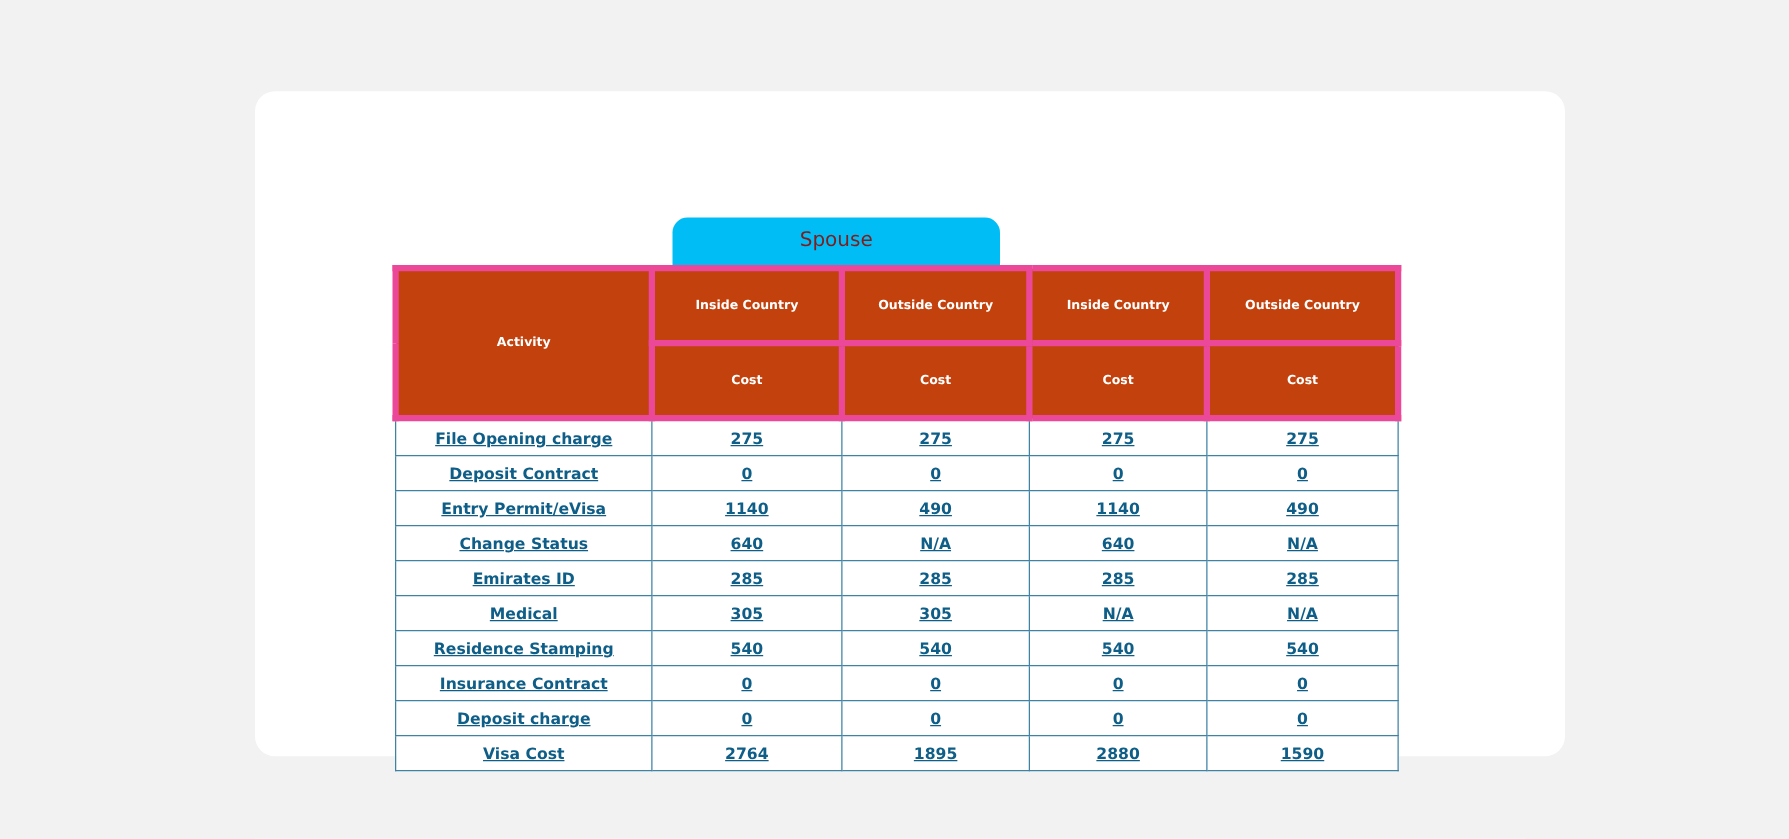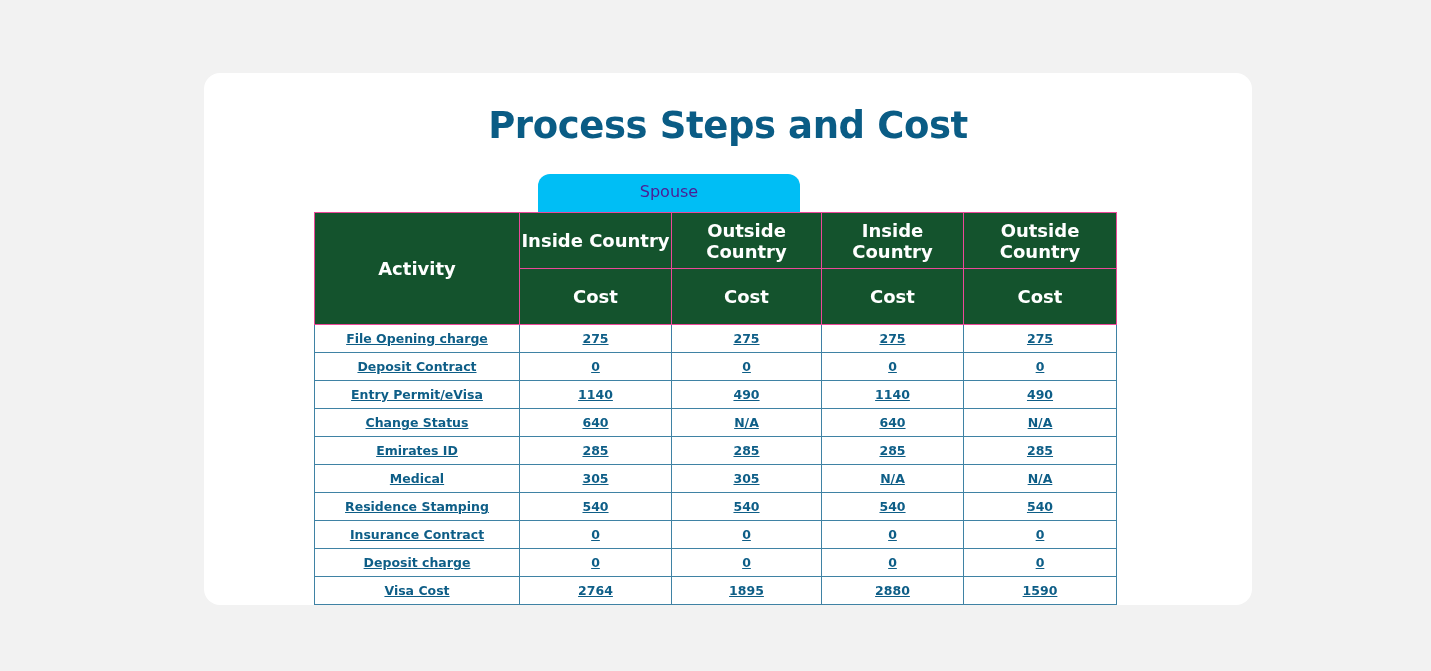--- a/index.html
+++ b/index.html
@@ -44,21 +44,21 @@
     top: 0;
     width: 1048px;
     height: 532px;
     pointer-events: none;
   }
   .tab {
     position: absolute;
     top: 101px;
     height: 40px;
     border-radius: 12px 12px 0 0;
-    color: #4c1d95;
+    color: #7f1d1d;
     font-size: 16px;
     line-height: 36px;
     text-align: center;
     pointer-events: auto;
     font-family: "DejaVu Sans", sans-serif;
   }
   .tab-spouse {
     left: 334px;
     width: 262px;
     background: #00bef5;
@@ -81,26 +81,26 @@
     width: 802px;
     table-layout: fixed;
   }
   table.cost-table col.c-activity { width: 205px; }
   table.cost-table col.c-1 { width: 152px; }
   table.cost-table col.c-2 { width: 150px; }
   table.cost-table col.c-3 { width: 142px; }
   table.cost-table col.c-4 { width: 153px; }
 
   table.cost-table th {
-    background: #14532d;
+    background: #c2410c;
     color: #ffffff;
-    font-size: 18px;
+    font-size: 10px;
     font-weight: bold;
     text-align: center;
-    border: 1px solid #ec4899;
+    border: 5px solid #ec4899;
     font-family: "DejaVu Sans", sans-serif;
   }
   th.activity-head {
     border-left: 1px solid #065d81;
     border-top: 1px solid #065d81;
     border-bottom: 1px solid #065d81;
     margin-top: 12px;
   }
   th.grp-head { height: 53px; }
   th.sub-head { height: 53px; }
@@ -116,21 +116,20 @@
     font-family: "DejaVu Sans", sans-serif;
     text-decoration: underline;
   }
   td.row-label { text-align: center; }
 </style>
 </head>
 <body>
 
 <div class="card">
 
-  <div class="page-title">Process Steps and Cost</div>
 
   <div class="tabs">
     <div class="tab tab-spouse">
       <span>Spouse</span>
     </div>
   </div>
 
   <div class="table-wrap">
     <table class="cost-table">
       <colgroup>

